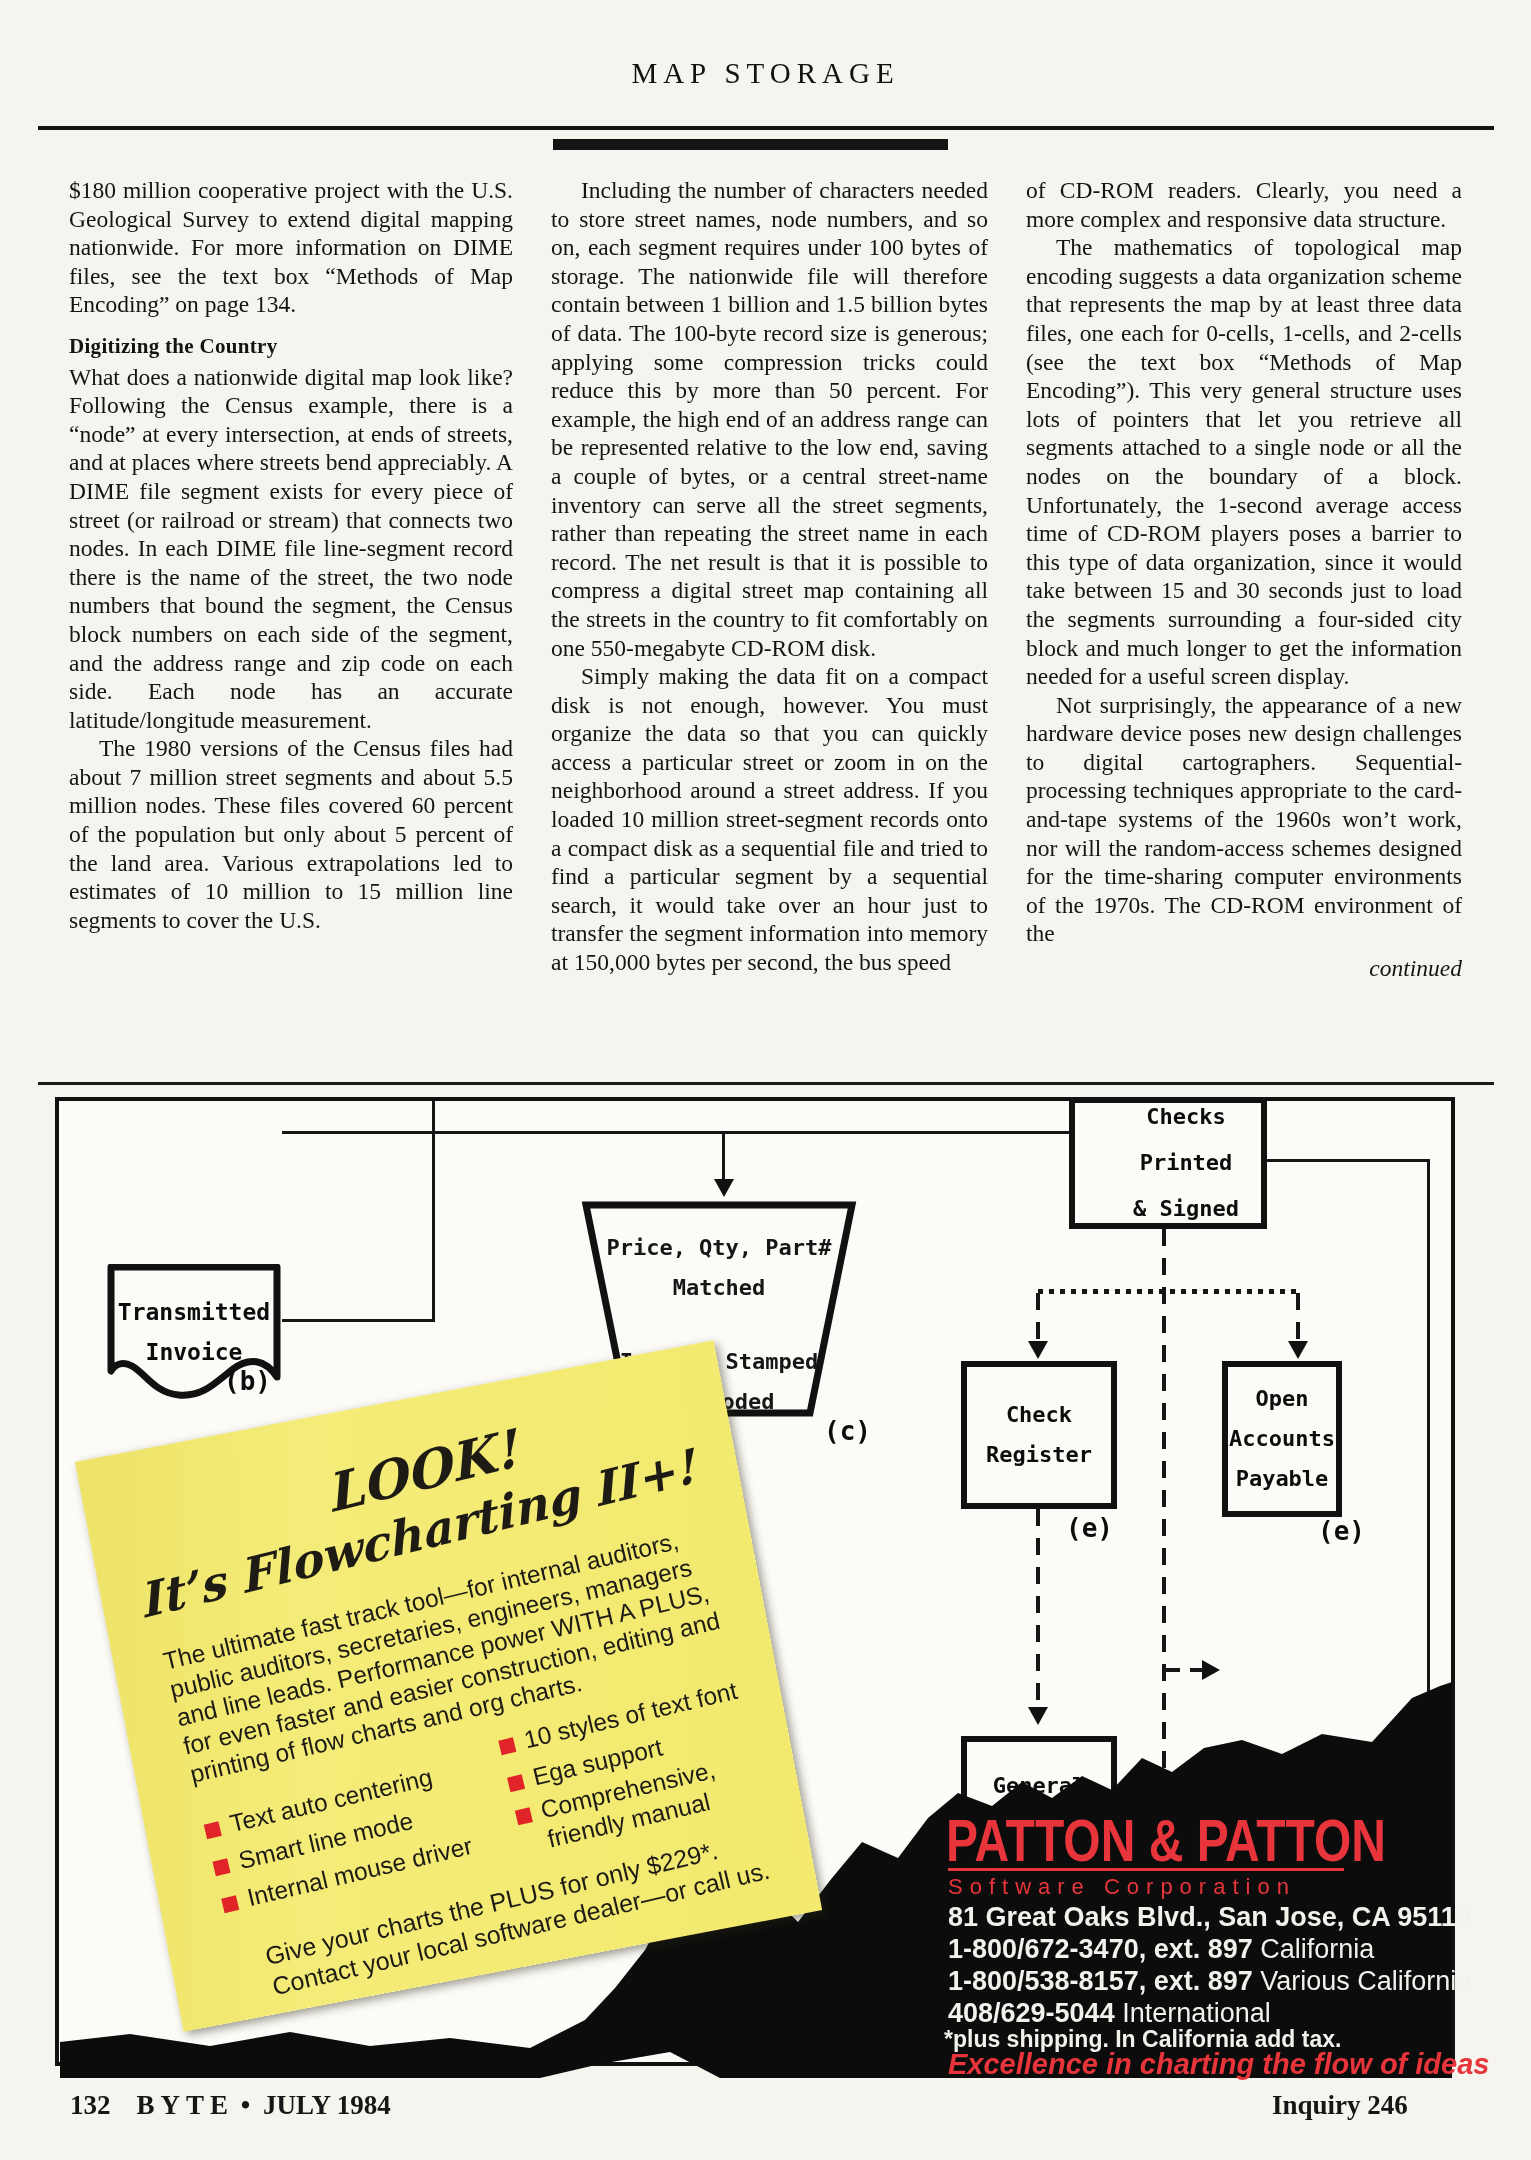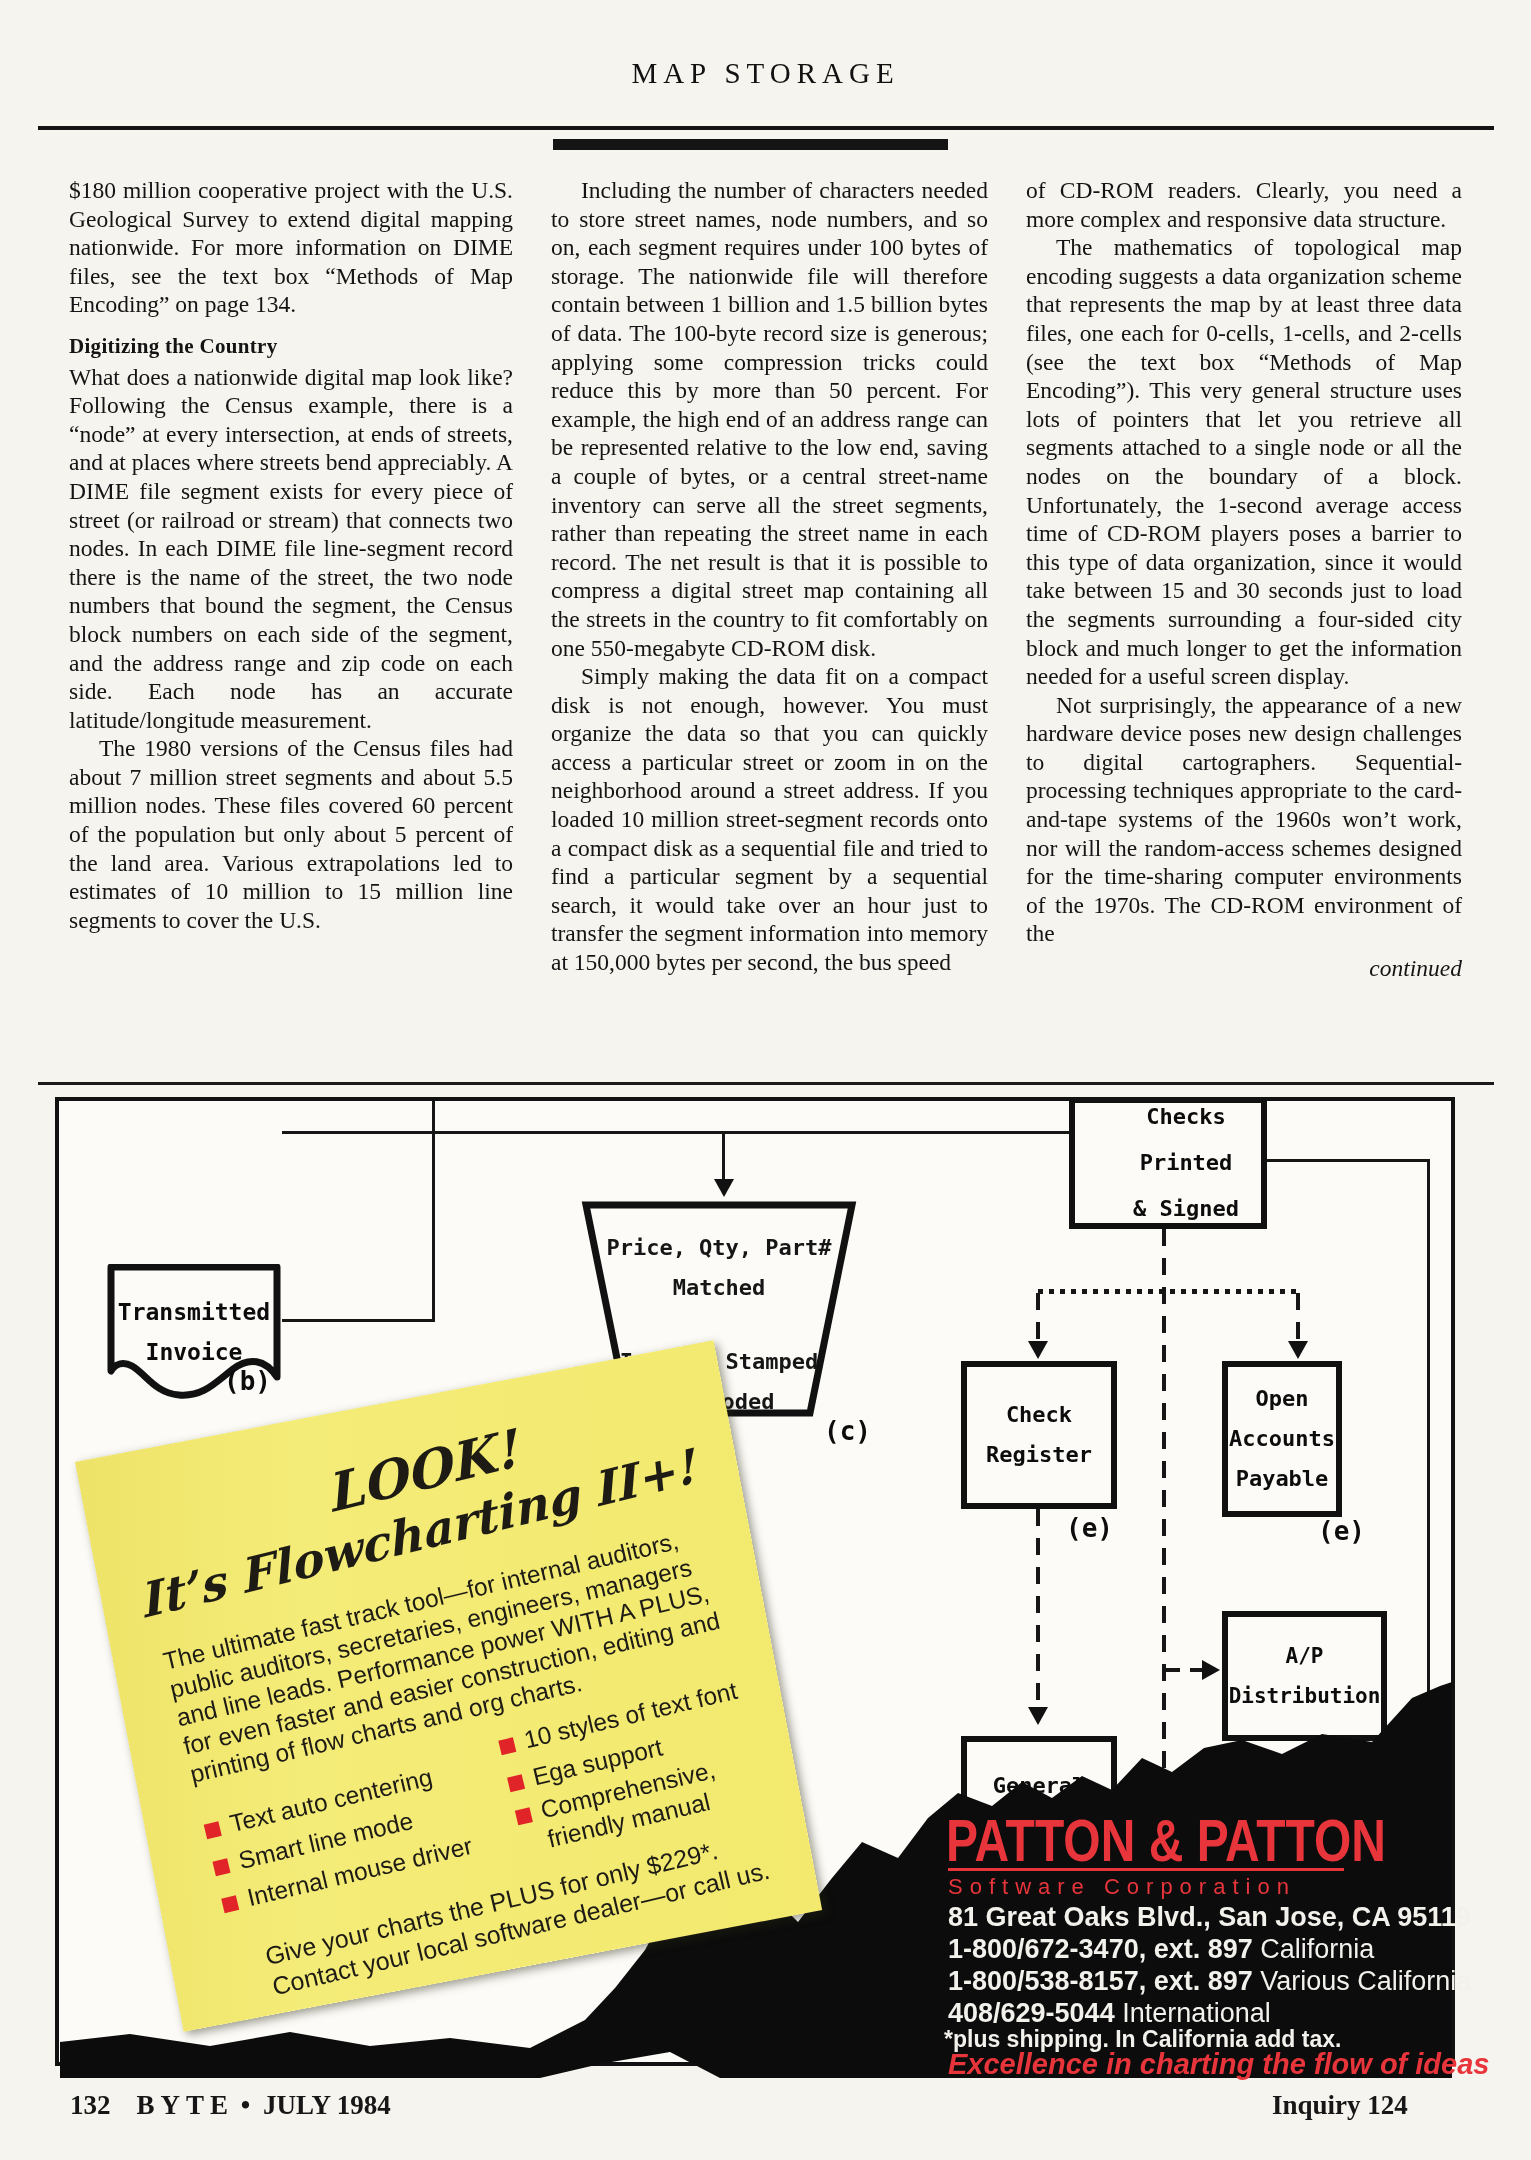--- a/index.html
+++ b/index.html
@@ -172,24 +172,20 @@
     </div>
     <div class="fig-label fig-abs" style="left:1007px; top:412px;">(e)</div>
 
     <div class="fbox" style="left:1163px; top:260px; width:120px; height:156px;text-align:center;">
       <div>Open</div>
       <div>Accounts</div>
       <div>Payable</div>
     </div>
     <div class="fig-label fig-abs" style="left:1259px; top:415px;">(e)</div>
 
-    <div class="fbox" style="left:1163px; top:510px; width:165px; height:130px; font-size:21px;">
-      <div>A/P</div>
-      <div>Distribution</div>
-    </div>
     <div class="dash-h" style="left:1107px; top:567px; width:40px;"></div>
     <div class="arr-right" style="left:1143px; top:559px;"></div>
 
     <div class="dash-v" style="left:977px; top:408px; height:200px;"></div>
     <div class="arr-down" style="left:969px; top:606px;"></div>
 
     <div class="fbox" style="left:902px; top:635px; width:156px; height:134px; justify-content:flex-start; padding-top:24px;">
       <div>General</div>
     </div>
   </div>
@@ -257,15 +253,15 @@
       </div>
     </div>
     <div class="note-cta">Give your charts the PLUS for only $229*. Contact your local software dealer—or call us.</div>
   </div>
 
   <div class="footer-left">
     <span>132</span><span class="mag">BYTE</span>
     <span>•</span>
     <span class="dt">JULY 1984</span>
   </div>
-  <div class="footer-right">Inquiry 124</div>
+  <div class="footer-right">Inquiry 246</div>
 
 </div>
 
 </body></html>

